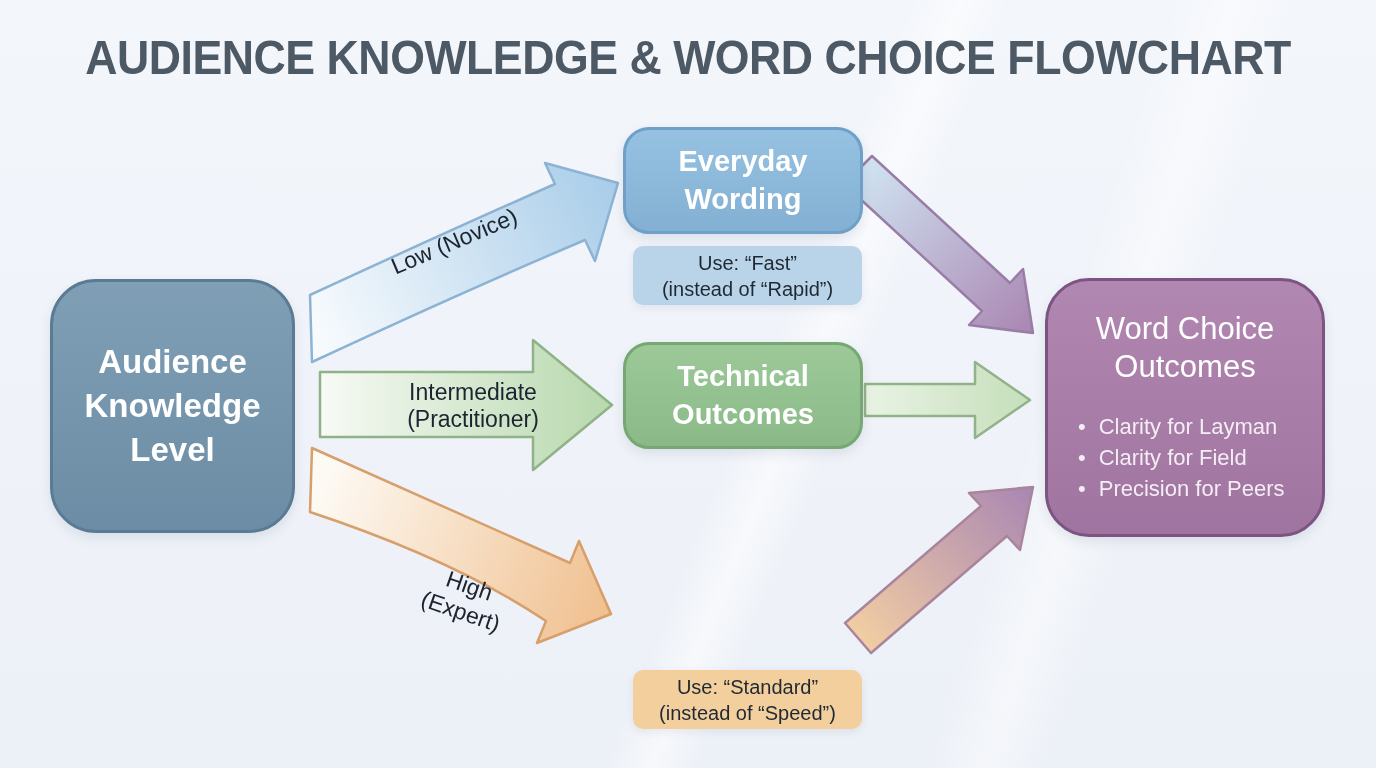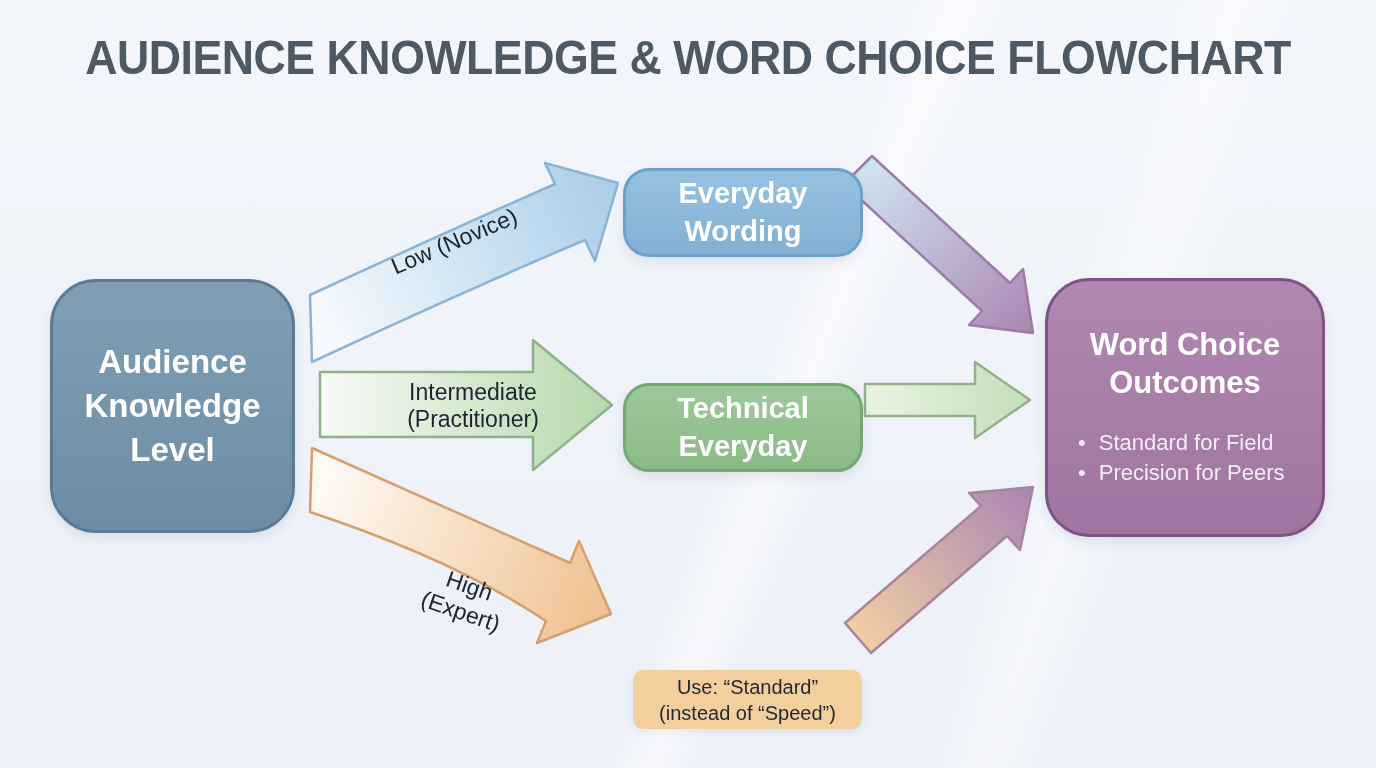--- a/index.html
+++ b/index.html
@@ -23,39 +23,39 @@
     position:absolute;z-index:2;display:flex;align-items:center;justify-content:center;
     text-align:center;color:var(--node-text,#ffffff);font-weight:bold;
     box-sizing:border-box;box-shadow:0 5px 12px rgba(40,60,90,0.10);
     background-image:linear-gradient(180deg, rgba(255,255,255,0.10), rgba(0,0,0,0.05));
   }
   .node-source{
     left:50px;top:279px;width:245px;height:254px;border-radius:46px;
     background-color:var(--source-fill,#7194ad);border:3px solid var(--source-border,#5a7b93);
     font-size:33px;line-height:1.33;padding:0 26px;
   }
-  .node-mid{width:240px;height:89px;left:623px;border-radius:26px;font-size:29px;line-height:1.28;padding:0 18px;margin-top:41px;}
+  .node-mid{width:240px;height:107px;left:623px;border-radius:26px;font-size:29px;line-height:1.28;padding:0 18px;}
   .node-novice{top:127px;background-color:var(--novice-fill,#8abade);border:3px solid var(--novice-border,#6fa0c8);}
   .node-practitioner{top:342px;background-color:var(--practitioner-fill,#92c38e);border:3px solid var(--practitioner-border,#75a873);}
   .node-expert{top:551px;background-color:var(--expert-fill,#e9a464);border:3px solid var(--expert-border,#d08948);}
   .note{
     position:absolute;z-index:2;left:633px;width:229px;height:59px;border-radius:10px;
     display:flex;align-items:center;justify-content:center;text-align:center;
     font-size:20px;line-height:1.3;color:var(--note-text,#1f2933);white-space:pre-line;
     box-shadow:0 3px 8px rgba(40,60,90,0.08);
   }
   .note-novice{top:246px;background-color:var(--novice-note-fill,#b9d4e9);}
   .note-practitioner{top:461px;background-color:var(--practitioner-note-fill,#c9e3c3);}
   .note-expert{top:670px;background-color:var(--expert-note-fill,#f4cf9e);}
   .node-outcome{
     left:1045px;top:278px;width:280px;height:259px;border-radius:44px;
     background-color:var(--outcome-fill,#a87aa8);border:3px solid var(--outcome-border,#7d5381);
     flex-direction:column;font-weight:normal;
   }
-  .outcome-title{font-size:31px;font-weight:bold;line-height:1.22;text-align:center;padding:0 20px;}
+  .outcome-title{font-size:31px;font-weight:normal;line-height:1.22;text-align:center;padding:0 20px;}
   .outcome-bullets{
     list-style:none;margin:26px 0 0 0;padding:0 0 0 30px;align-self:flex-start;
     font-size:22px;line-height:1.4;color:#f4edf6;text-align:left;
   }
   .outcome-bullets li::before{content:"\2022";margin-right:13px;}
   .arrow-label{
     position:absolute;z-index:3;display:flex;align-items:center;justify-content:center;
     text-align:center;font-size:23px;color:var(--arrow-label-text,#1b2430);
     white-space:pre-line;line-height:1.18;
   }
@@ -113,27 +113,30 @@
 
   <div class="node node-source">Audience Knowledge Level</div>
 
   <div class="arrow-label label-novice">Low (Novice)</div>
   <div class="arrow-label label-practitioner">Intermediate
 (Practitioner)</div>
   <div class="arrow-label label-expert">High
 (Expert)</div>
 
   <div class="node node-mid node-novice">Everyday Wording</div>
+  <div class="note note-novice">Use: “Fast”
+(instead of “Rapid”)</div>
 
-  <div class="node node-mid node-practitioner">Technical Everyday</div>
+  <div class="node node-mid node-practitioner">Technical Outcomes</div>
 
   <div class="note note-expert">Use: “Standard”
 (instead of “Speed”)</div>
 
   <div class="node node-outcome">
     <div class="outcome-title">Word Choice Outcomes</div>
     <ul class="outcome-bullets">
-      <li>Standard for Field</li>
+      <li>Clarity for Layman</li>
+      <li>Clarity for Field</li>
       <li>Precision for Peers</li>
     </ul>
   </div>
 
 </div>
 
 </body></html>

